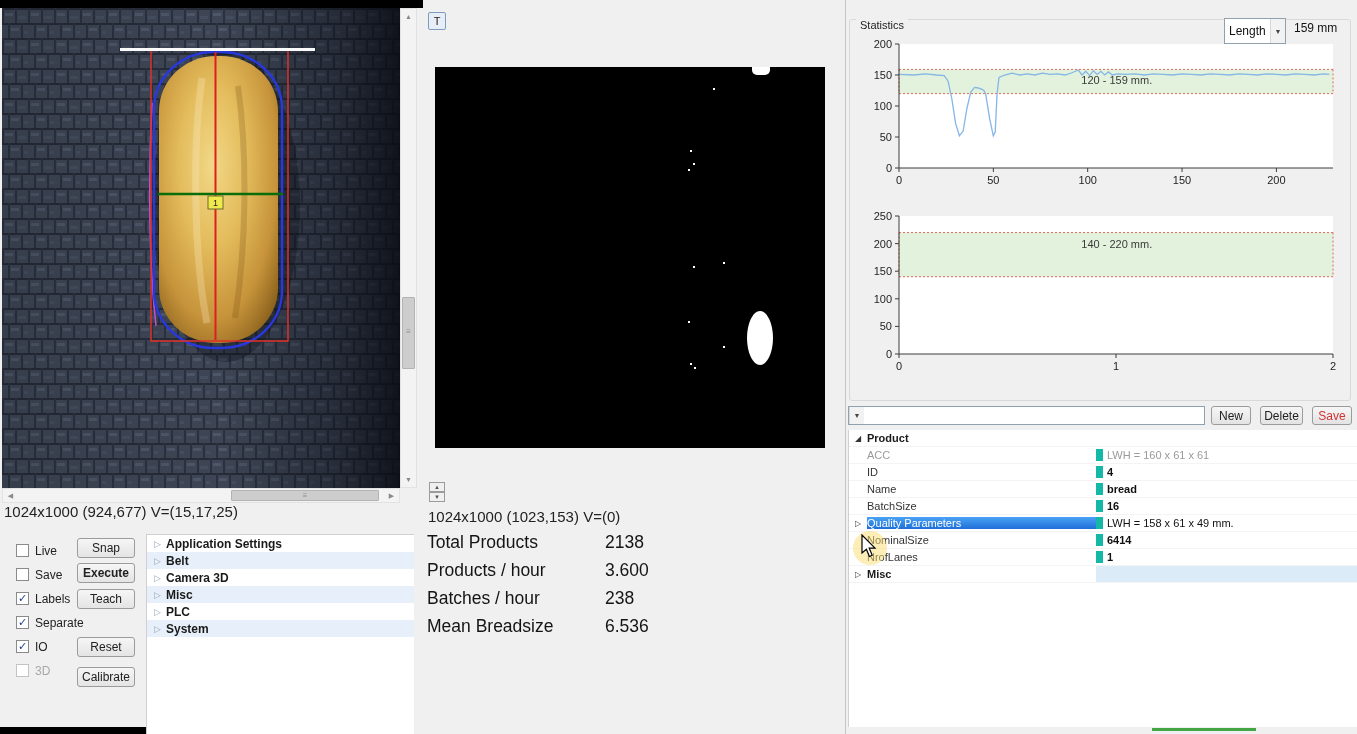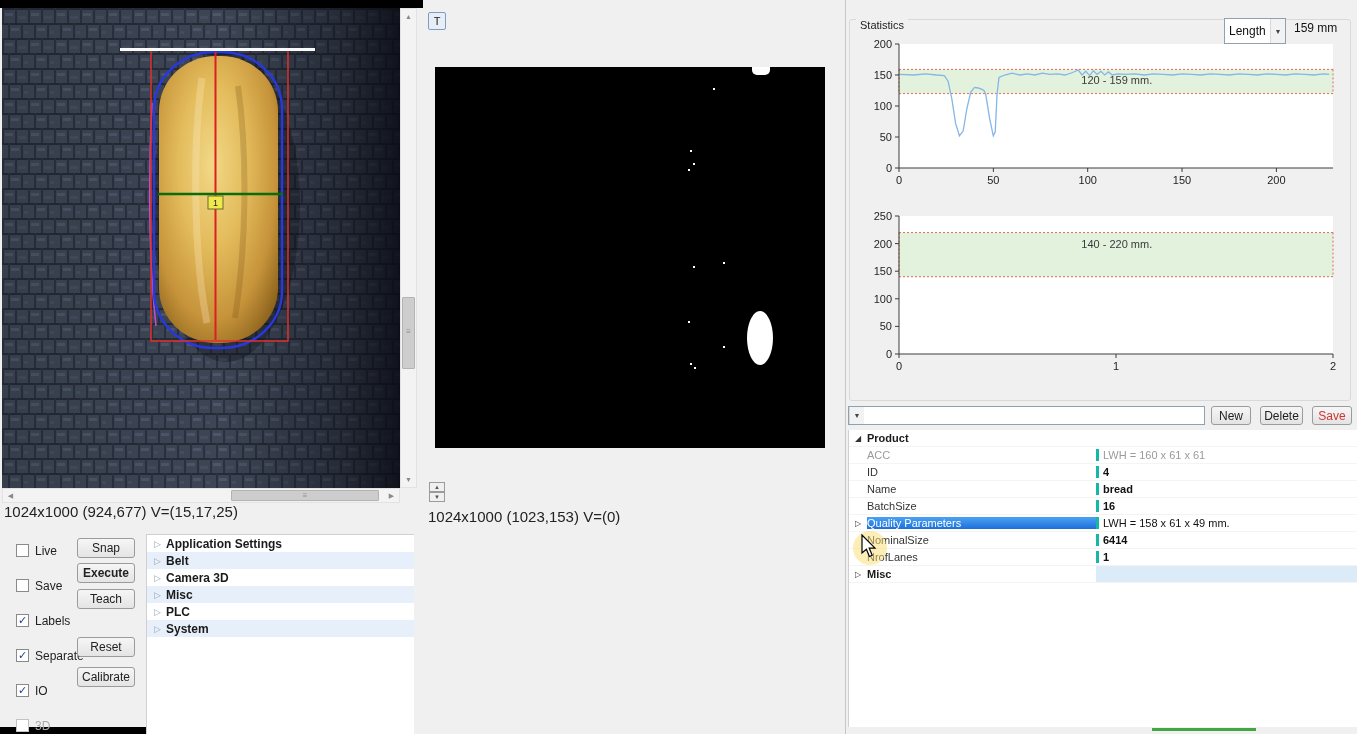--- a/index.html
+++ b/index.html
@@ -18,21 +18,21 @@
 
 
 .scroll{background:#f3f3f3;border:1px solid #e2e2e2}
 #cam-vscroll{left:400px;top:8px;width:17px;height:480px}
 #cam-hscroll{left:2px;top:488px;width:398px;height:15px}
 .sb-arrow{position:absolute;color:#8a8a8a;font-size:7px;line-height:15px;width:15px;text-align:center}
 .sb-thumb{position:absolute;background:#cdcdcd;border:1px solid #b3b3b3;border-radius:1px}
 .grip{position:absolute;color:#8f8f8f;font-size:8px;letter-spacing:0;line-height:6px;text-align:center;width:100%}
 
 
-#cb-col{left:16px;top:542px;display:flex;flex-direction:column;gap:18px}
+#cb-col{left:16px;top:542px;display:flex;flex-direction:column;gap:7px}
 .cb-row{display:flex;align-items:center;height:17px;cursor:default}
 .cb-box{width:13px;height:13px;border:1px solid #8a8a8a;background:#fff;font-size:11px;line-height:11px;text-align:center;color:#1a1a1a;margin-right:6px}
 .cb-box.checked{color:#1b3f8f}
 .cb-row.disabled .cb-box{border-color:#c3c3c3;color:#c3c3c3}
 .cb-row.disabled .cb-label{color:#a8a8a8}
 .cb-label{font-size:12px;color:#222}
 .win-btn{position:absolute;left:77px;width:58px;height:20px;background:linear-gradient(#f6f6f6,#e4e4e4);border:1px solid #9b9b9b;border-radius:3px;font-size:12px;font-family:"Liberation Sans",sans-serif;color:#222;cursor:default}
 
 
 #tree{left:146px;top:534px;width:268px;height:200px;background:#fff;border-left:1px solid #d0d0d0;border-top:1px solid #d0d0d0}
@@ -74,21 +74,21 @@
 #save-btn{left:1312px;width:40px;color:#d03535}
 
 
 #pgrid{left:848px;top:430px;width:509px;height:297px;background:#fff;border-left:1px solid #d0d0d0}
 .pg-row{display:flex;height:17px;align-items:center;border-bottom:1px solid #f4f4f4;font-size:11px}
 .pg-gutter{width:18px;text-align:center;font-size:8px;color:#333;flex:none}
 .pg-cat-name{font-weight:bold;color:#1a1a1a;width:229px;flex:none}
 .pg-cat-rest{flex:1;height:100%}
 .cat-misc .pg-cat-rest{background:#dcebf8}
 .pg-name{width:229px;flex:none;color:#333;padding-right:4px;white-space:nowrap;overflow:hidden}
-.pg-value{flex:1;color:#111;border-left:3px solid #14b8a6;padding-left:4px;white-space:nowrap;overflow:hidden}
+.pg-value{flex:1;color:#111;border-left:7px solid #14b8a6;padding-left:4px;white-space:nowrap;overflow:hidden}
 .pg-value.bold{font-weight:bold}
 .pg-row.muted .pg-name,.pg-row.muted .pg-value{color:#9b9b9b}
 .pg-row.sel .pg-name{background:linear-gradient(#4aa3f5,#1e6fd8);color:#fff}
 
 
 #cursor-halo{left:853px;top:531px;width:34px;height:34px;border-radius:50%;background:rgba(250,222,110,.5)}
 #green-strip{left:1152px;top:728px;width:104px;height:3px;background:#44a545}
 svg text{font-family:"Liberation Sans",sans-serif}
 </style>
 </head>
@@ -235,20 +235,26 @@
     <div class="blob" style="left:253px;top:254px;width:2px;height:2px"></div>
     <div class="blob" style="left:288px;top:279px;width:2px;height:2px"></div>
     <div class="blob" style="left:255px;top:296px;width:2px;height:2px"></div>
     <div class="blob" style="left:259px;top:300px;width:2px;height:2px"></div>
   </div>
   <div class="abs" id="spinner">
     <div class="spin-btn" style="top:0">▲</div>
     <div class="spin-btn" style="top:10px">▼</div>
   </div>
   <div class="abs" id="proc-status">1024x1000 (1023,153) V=(0)</div>
+  <div class="abs" id="totals">
+      <div class="tot-row"><span class="tot-label">Total Products</span><span class="tot-value">2138</span></div>
+      <div class="tot-row"><span class="tot-label">Products / hour</span><span class="tot-value">3.600</span></div>
+      <div class="tot-row"><span class="tot-label">Batches / hour</span><span class="tot-value">238</span></div>
+      <div class="tot-row"><span class="tot-label">Mean Breadsize</span><span class="tot-value">6.536</span></div>
+    </div>
 
   <div class="abs" id="splitter"></div>
   <div class="abs" id="stats-box"></div>
   <div class="abs" id="stats-title">Statistics</div>
   <div class="abs combo" id="metric-combo">
     <span class="combo-text">Length</span>
     <span class="combo-btn">▼</span>
   </div>
   <div class="abs" id="metric-value">159 mm</div>
 

